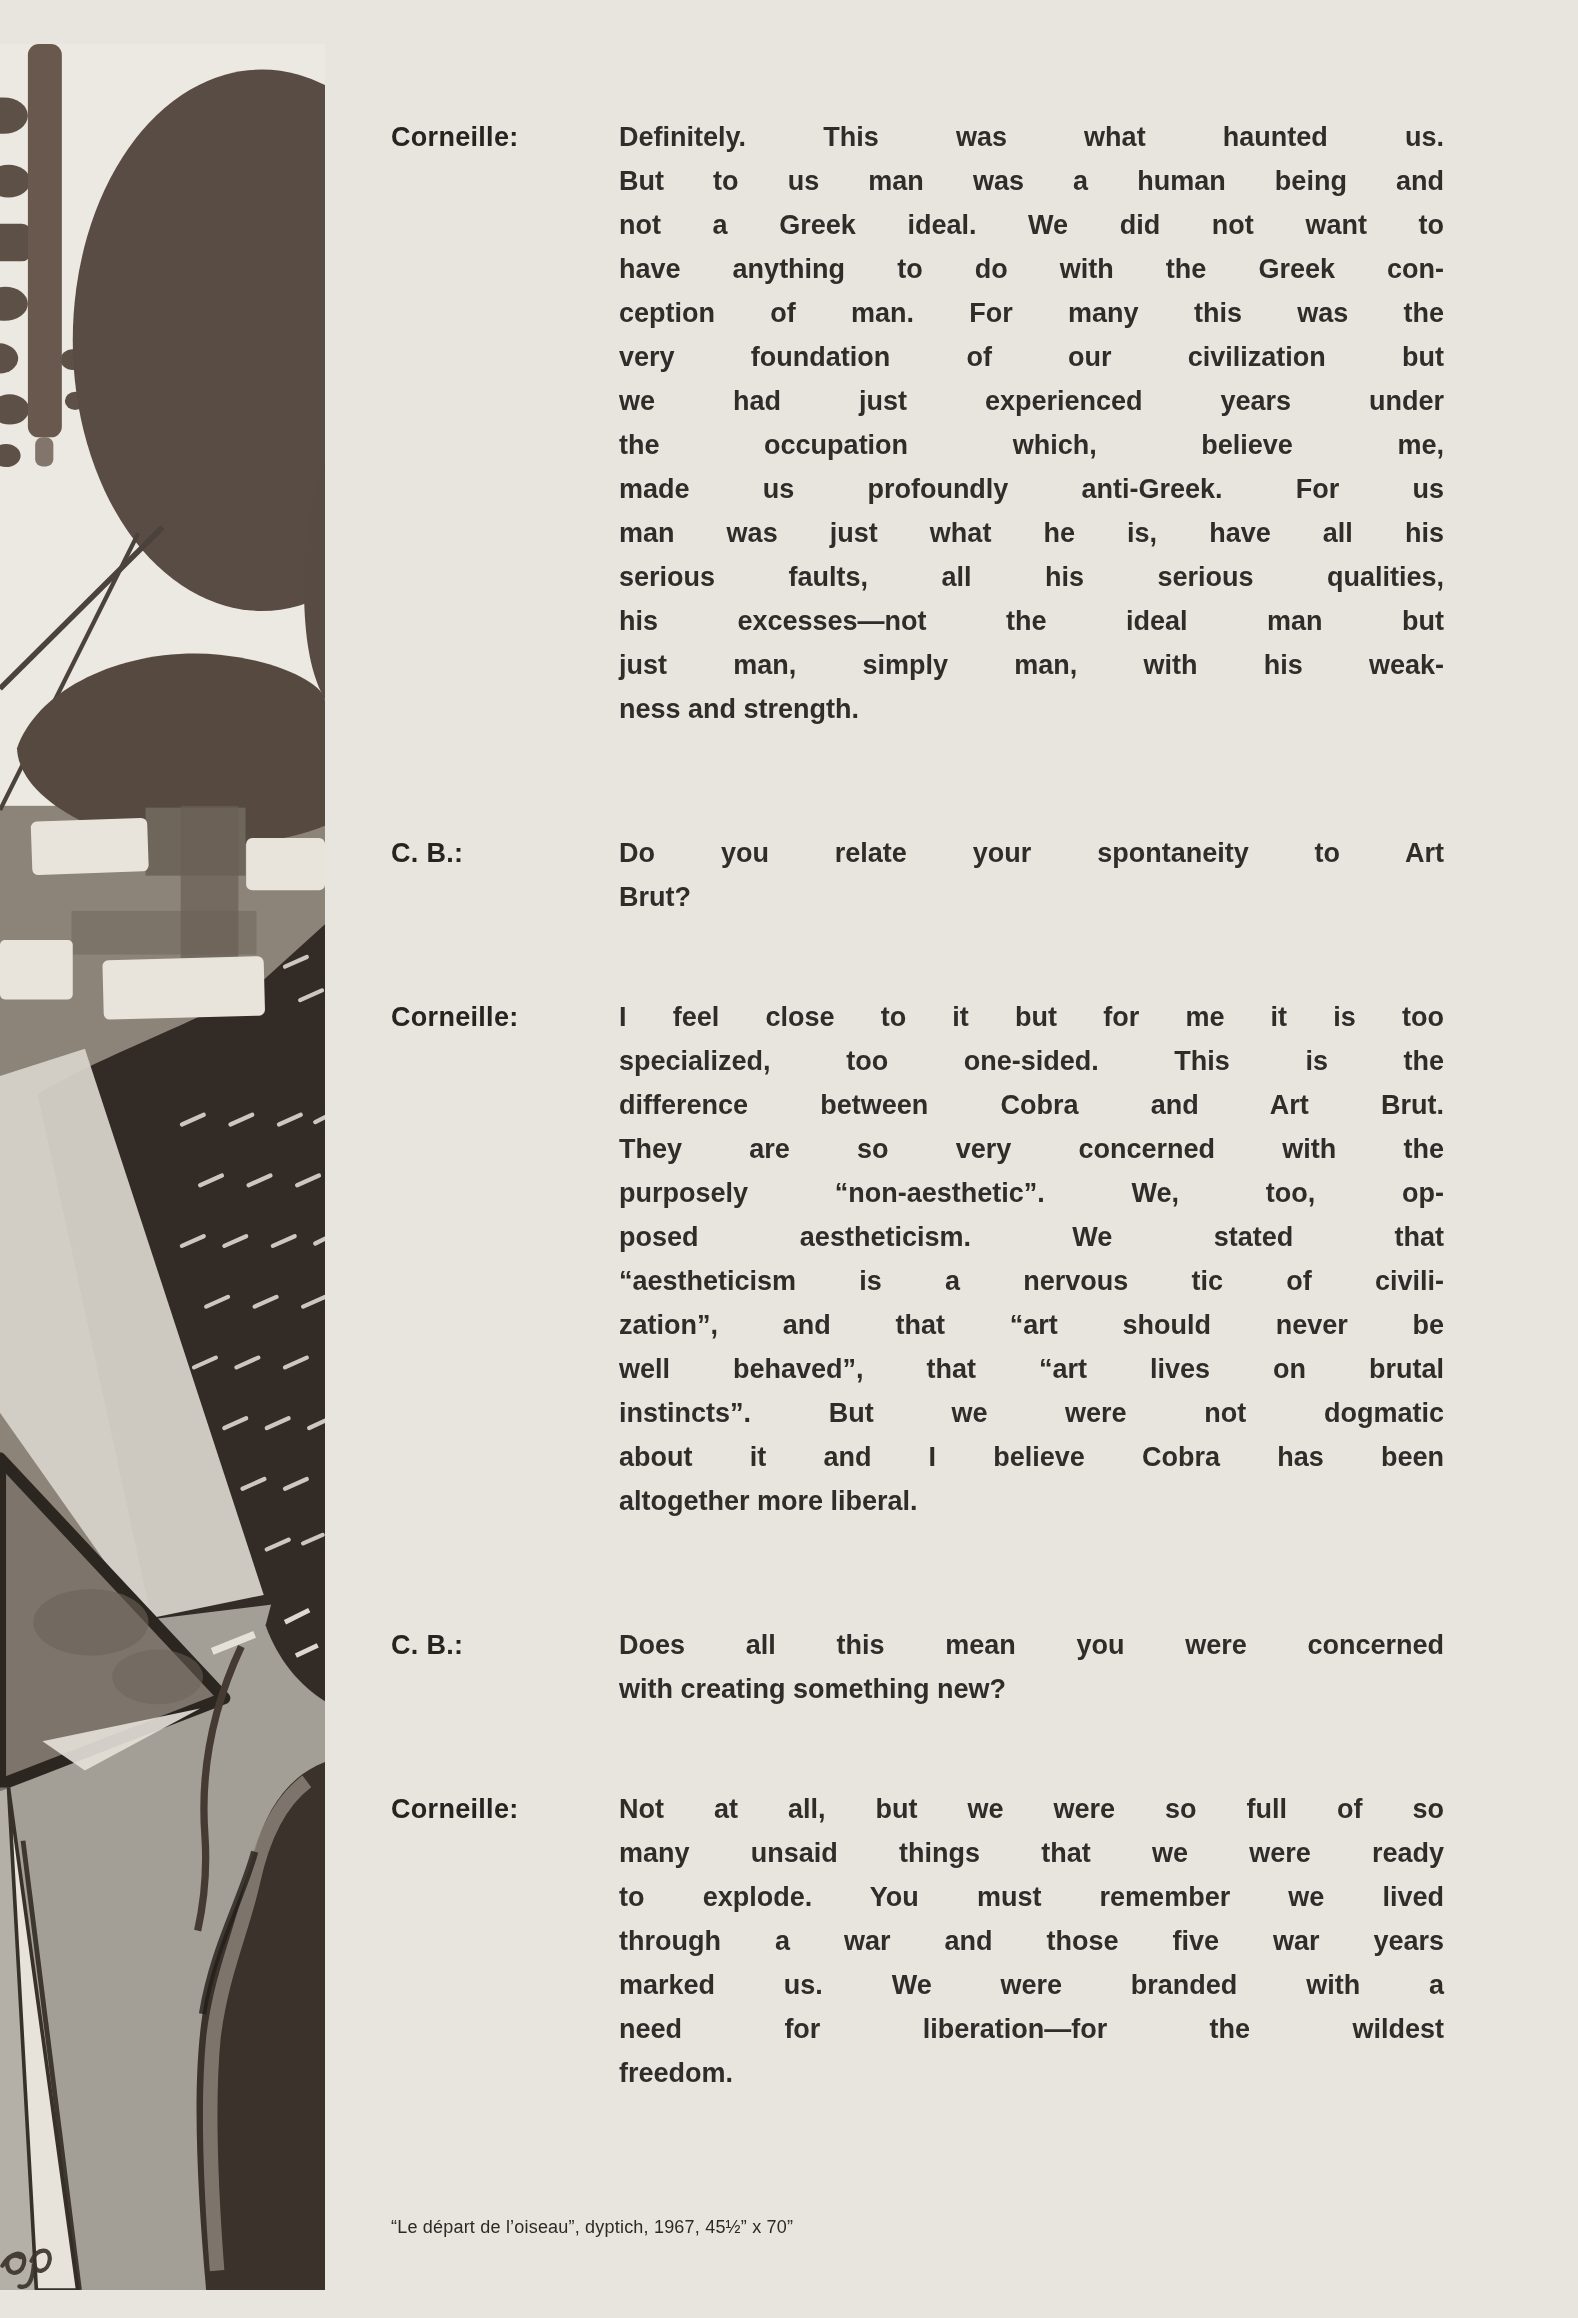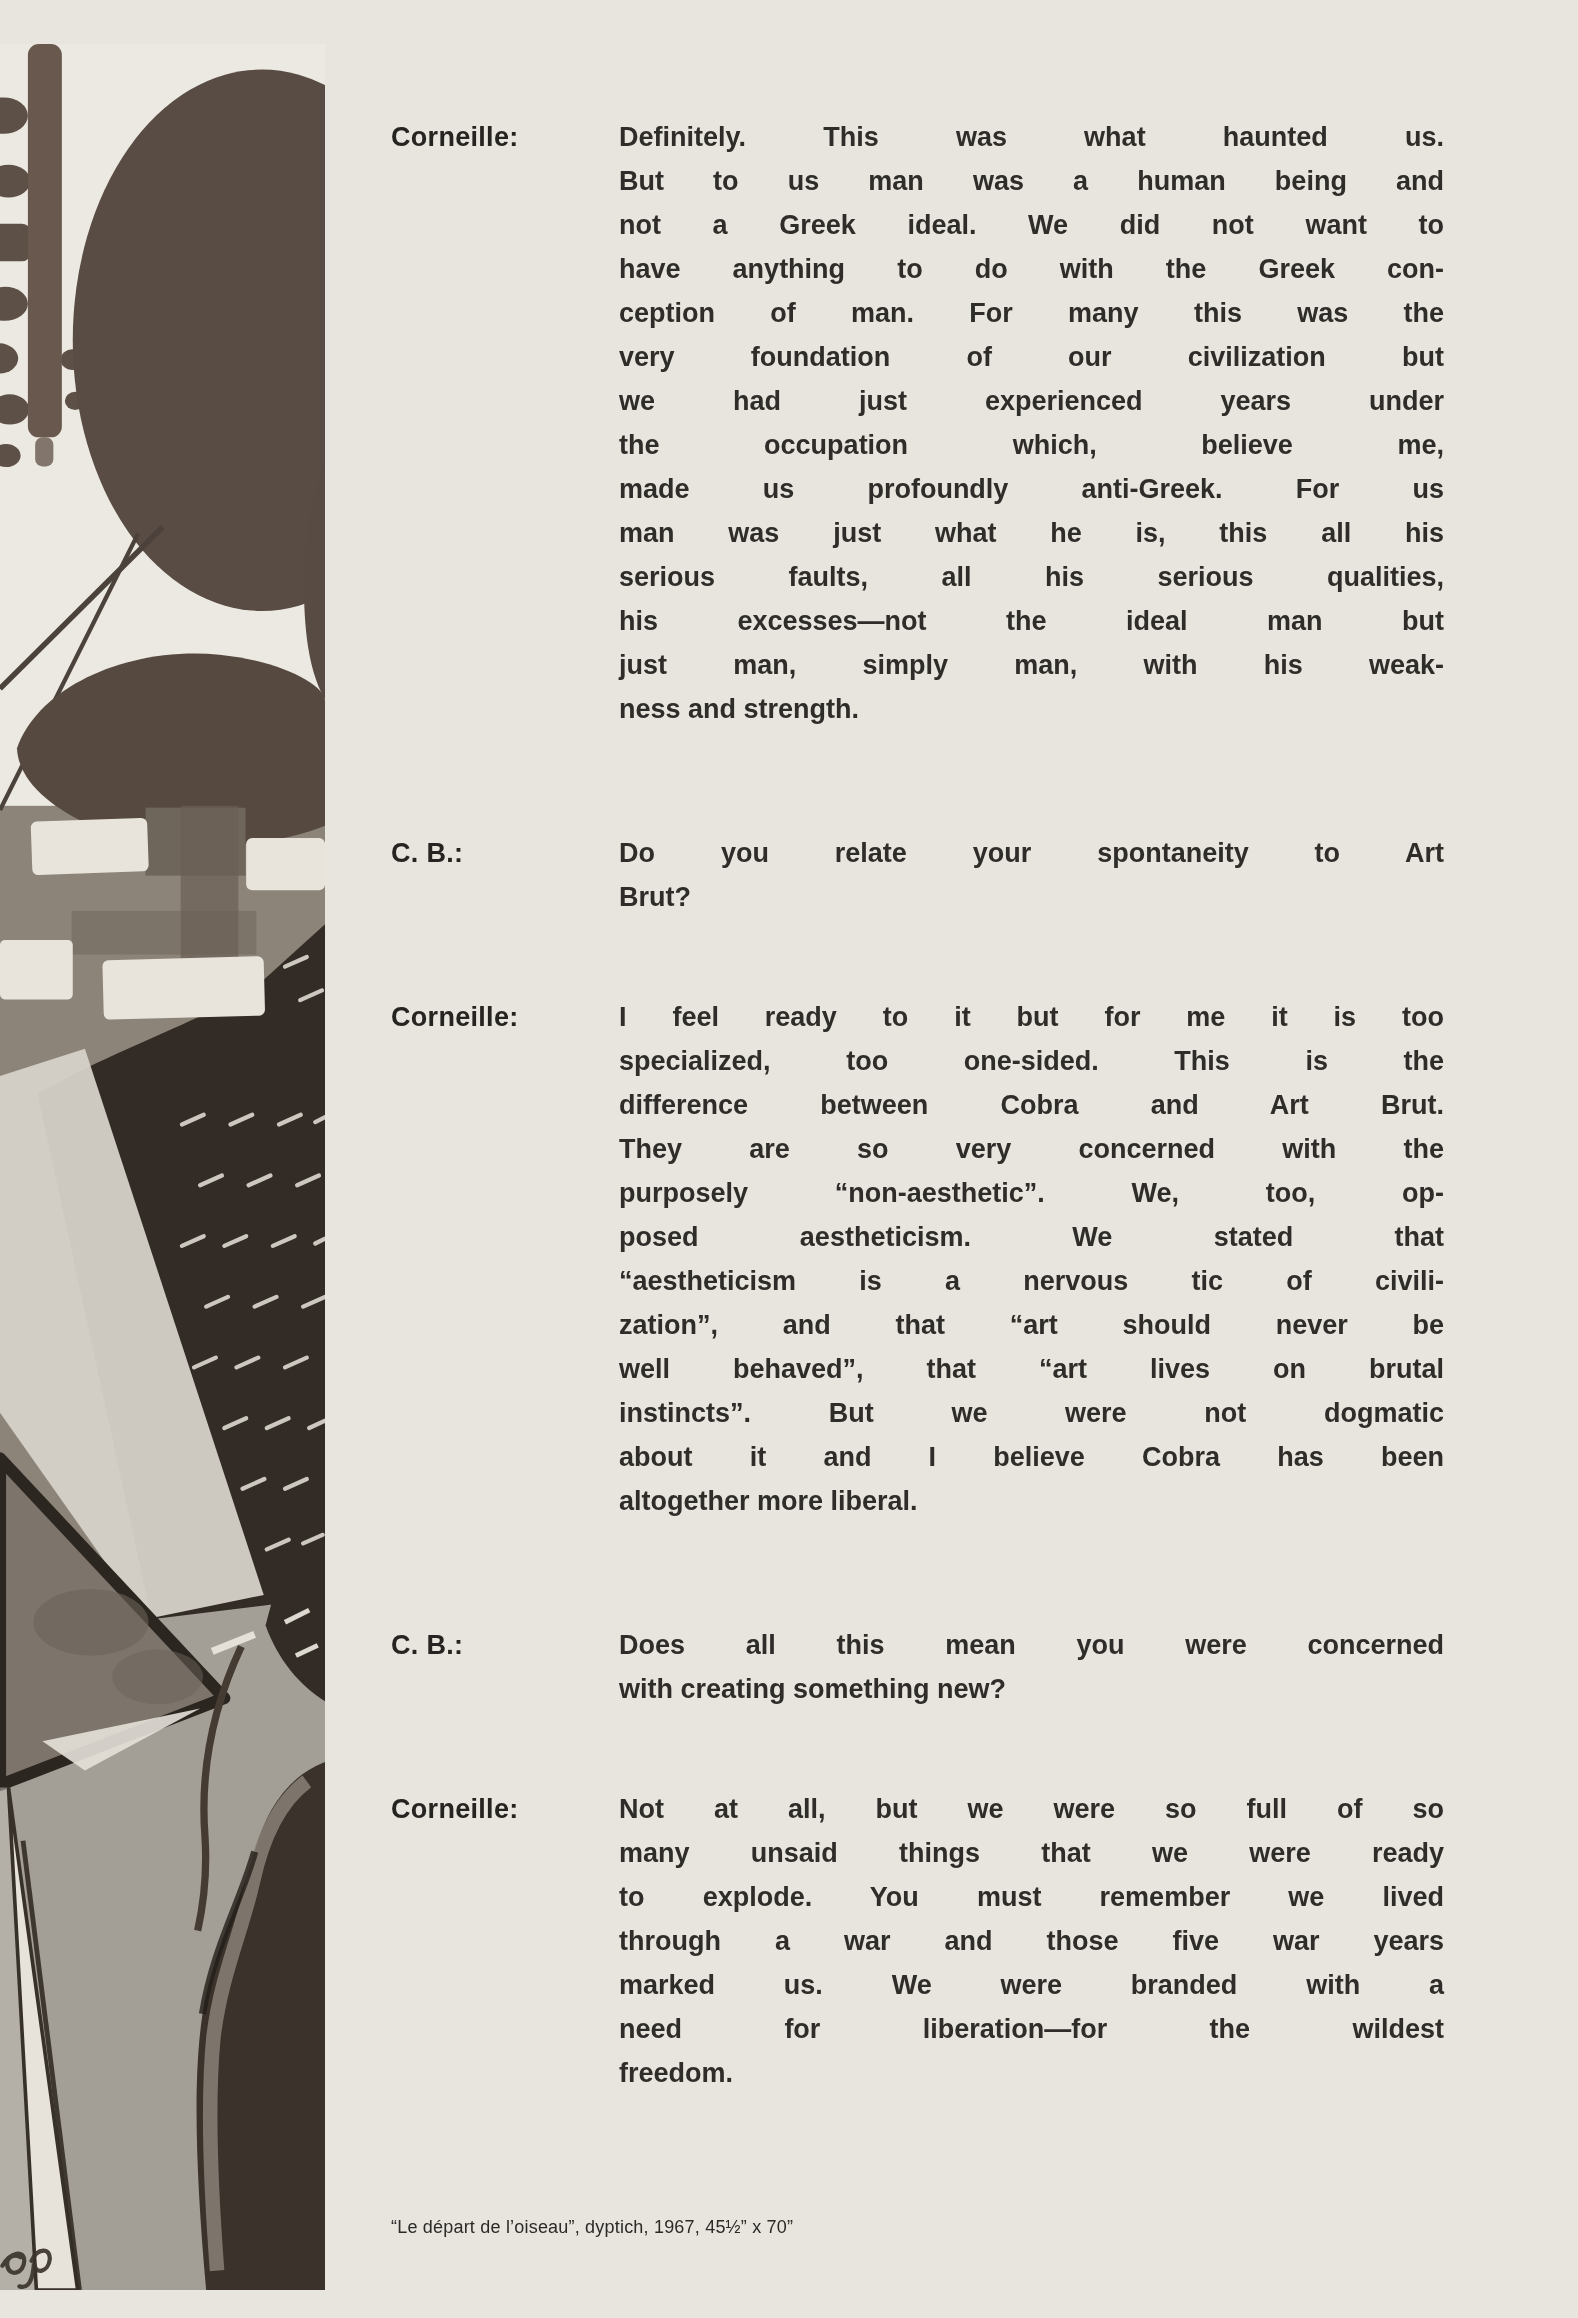--- a/index.html
+++ b/index.html
@@ -151,40 +151,40 @@
       <div class="utterance">
           <div class="line">Definitely. This was what haunted us.</div>
           <div class="line">But to us man was a human being and</div>
           <div class="line">not a Greek ideal. We did not want to</div>
           <div class="line">have anything to do with the Greek con-</div>
           <div class="line">ception of man. For many this was the</div>
           <div class="line">very foundation of our civilization but</div>
           <div class="line">we had just experienced years under</div>
           <div class="line">the occupation which, believe me,</div>
           <div class="line">made us profoundly anti-Greek. For us</div>
-          <div class="line">man was just what he is, this all his</div>
+          <div class="line">man was just what he is, have all his</div>
           <div class="line">serious faults, all his serious qualities,</div>
           <div class="line">his excesses—not the ideal man but</div>
           <div class="line">just man, simply man, with his weak-</div>
           <div class="line last">ness and strength.</div>
         </div>
     </section>
 
     <section class="row row-cb">
       <div class="speaker">C. B.:</div>
       <div class="utterance">
           <div class="line">Do you relate your spontaneity to Art</div>
           <div class="line last">Brut?</div>
         </div>
     </section>
 
     <section class="row row-corneille">
       <div class="speaker">Corneille:</div>
       <div class="utterance">
-          <div class="line">I feel ready to it but for me it is too</div>
+          <div class="line">I feel close to it but for me it is too</div>
           <div class="line">specialized, too one-sided. This is the</div>
           <div class="line">difference between Cobra and Art Brut.</div>
           <div class="line">They are so very concerned with the</div>
           <div class="line">purposely “non-aesthetic”. We, too, op-</div>
           <div class="line">posed aestheticism. We stated that</div>
           <div class="line">“aestheticism is a nervous tic of civili-</div>
           <div class="line">zation”, and that “art should never be</div>
           <div class="line">well behaved”, that “art lives on brutal</div>
           <div class="line">instincts”. But we were not dogmatic</div>
           <div class="line">about it and I believe Cobra has been</div>

